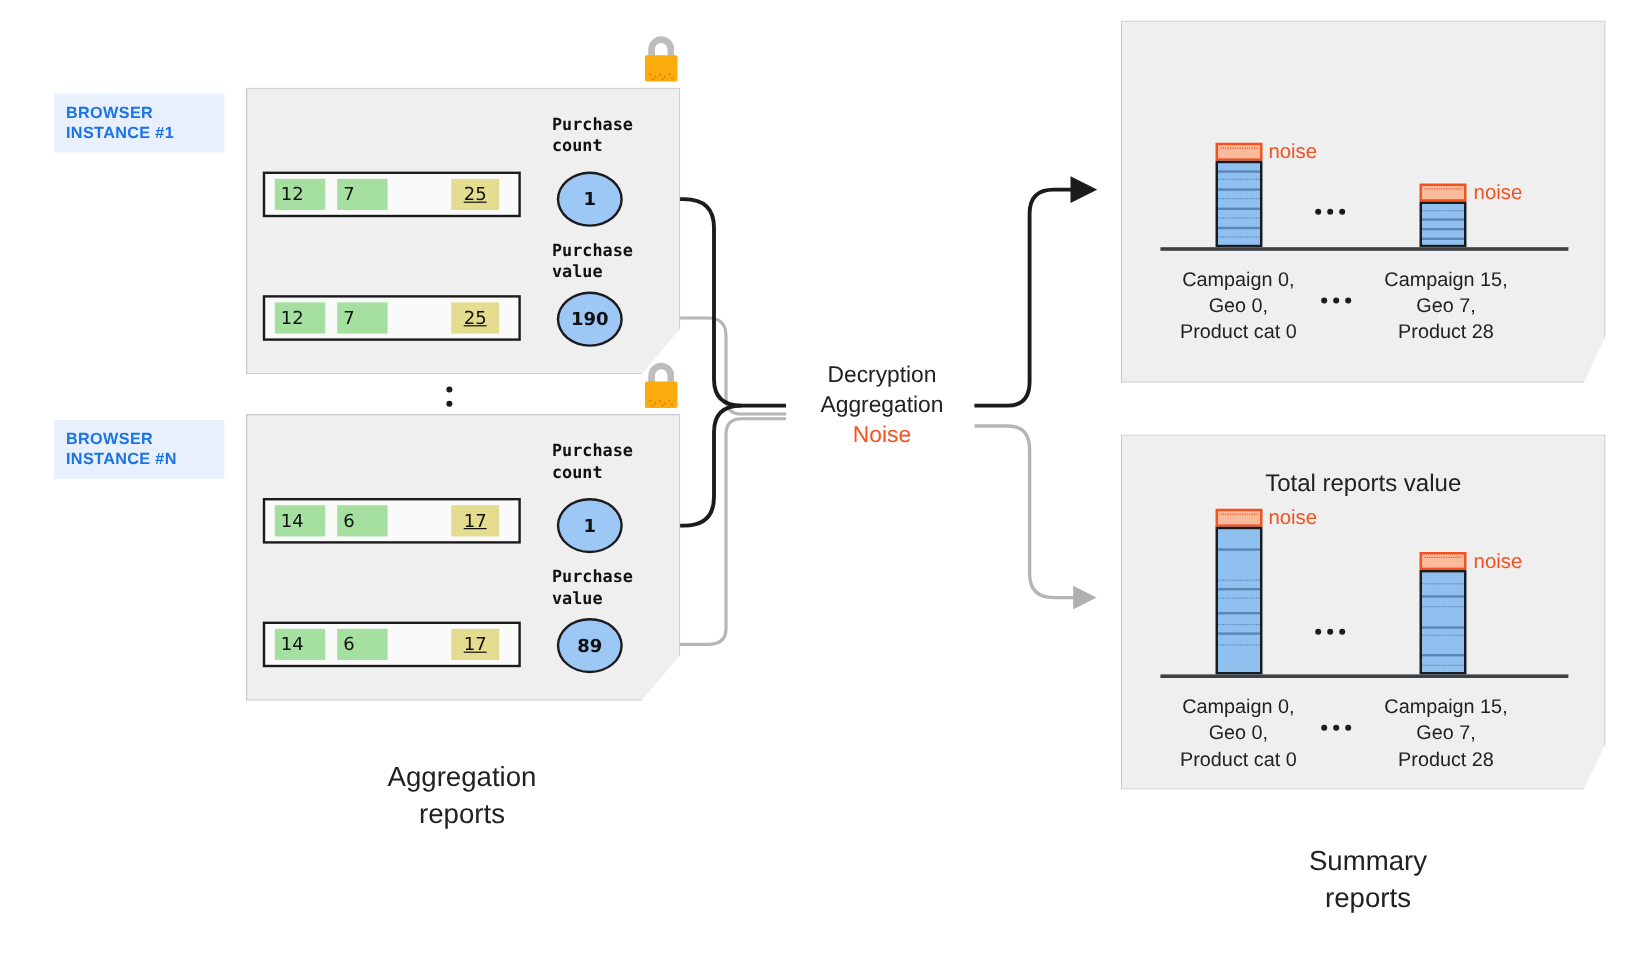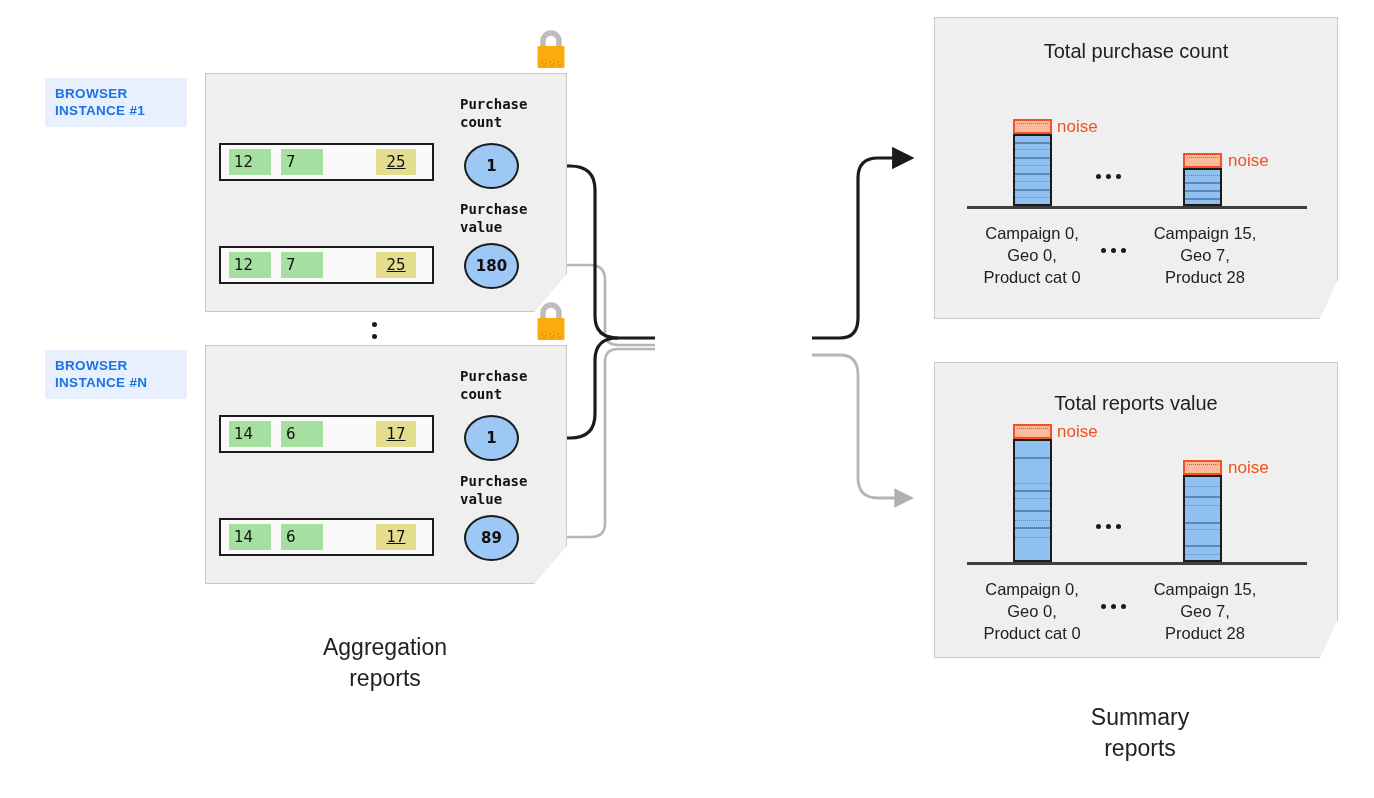--- a/index.html
+++ b/index.html
@@ -146,21 +146,21 @@
       <span>25</span>
     </div>
   </div>
 
   <div class="metric-label" style="left:460px;top:95px;">Purchase
 count</div>
   <div class="metric-circle" style="left:464px;top:143px;width:55px;height:46px;">1</div>
 
   <div class="metric-label" style="left:460px;top:200px;">Purchase
 value</div>
-  <div class="metric-circle" style="left:464px;top:243px;width:55px;height:46px;">180</div>
+  <div class="metric-circle" style="left:464px;top:243px;width:55px;height:46px;">190</div>
 
   <div class="vdots" style="left:372px;top:322px;width:5px;height:29px;">
     <i></i>
       <i></i>
       <i></i>
   </div>
 
   <div class="badge" style="left:45px;top:350px;width:122px;">BROWSER
 INSTANCE #N</div>
 
@@ -203,24 +203,28 @@
 count</div>
   <div class="metric-circle" style="left:464px;top:415px;width:55px;height:46px;">1</div>
 
   <div class="metric-label" style="left:460px;top:472px;">Purchase
 value</div>
   <div class="metric-circle" style="left:464px;top:515px;width:55px;height:46px;">89</div>
 
   <div class="caption" style="left:260px;top:632px;width:250px;">Aggregation
 reports</div>
 
+  <div class="center-text" style="left:660px;top:300px;width:150px;">
+    <div>Decryption</div>
+    <div>Aggregation</div>
+    <div class="noise">Noise</div>
+  </div>
 
   <div class="sum-panel" style="left:934px;top:17px;width:404px;height:302px;"></div>
 
-  <div class="sum-title" style="left:934px;top:40px;width:404px;">Total purchase count</div>
 
   <div class="axis" style="left:967px;top:206px;width:340px;"></div>
 
   <div class="noise-cap" style="left:1013px;top:119px;width:39px;height:15px;">
       <i></i>
     </div>
   <div class="bar" style="left:1013px;top:134px;width:39px;height:72px;">
     <div class="seg" style="top:6px;"></div>
     <div class="seg dot" style="top:13px;"></div>
     <div class="seg" style="top:21px;"></div>

